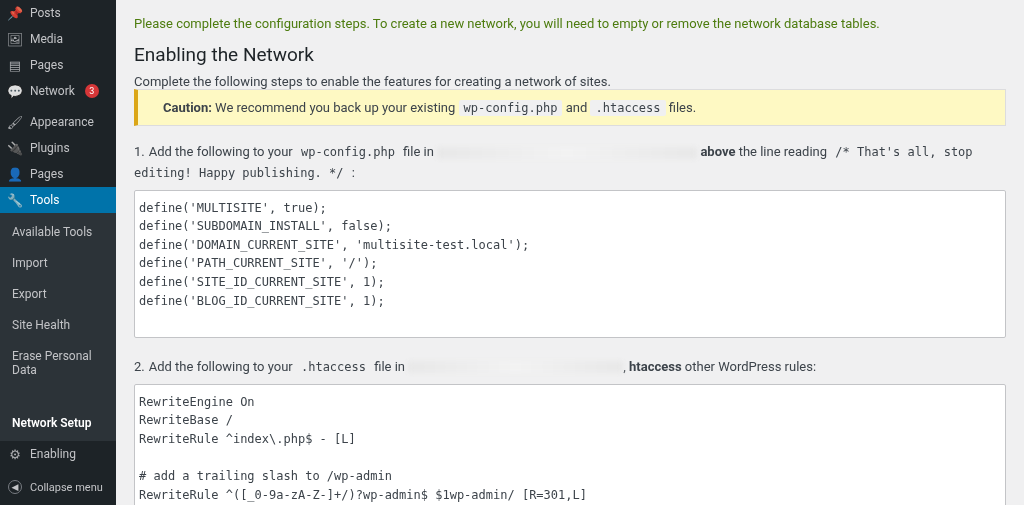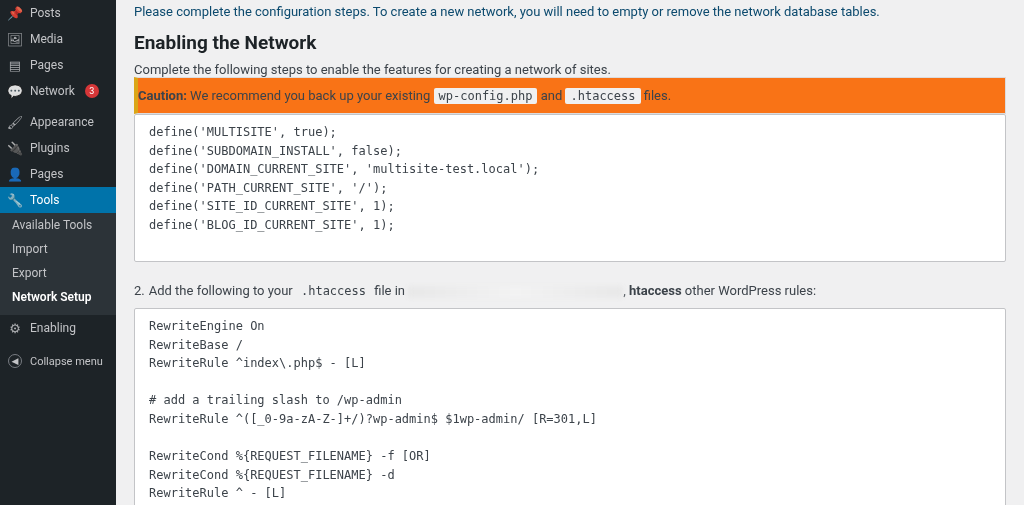--- a/index.html
+++ b/index.html
@@ -66,27 +66,28 @@
     display: inline-flex;
     align-items: center;
     justify-content: center;
     margin-left: 2px;
   }
   .sub-list {
     background: #2c3338;
     padding-bottom: 6px;
   }
   .sub-item {
-    padding: 5px 8px 5px 12px;
+    padding: 12px 8px 5px 12px;
     color: #c3c4c7;
     cursor: pointer;
   }
   .sub-item.current {
     color: #fff;
     font-weight: 600;
+    margin-top: 22px;
   }
   .separator { height: 5px; }
   .collapse {
     display: flex;
     align-items: center;
     gap: 8px;
     padding: 8px;
     color: #c3c4c7;
     font-size: 11px;
     cursor: pointer;
@@ -101,28 +102,29 @@
     justify-content: center;
     font-size: 9px;
   }
 
   
   .main {
     flex: 1;
     padding: 0 18px 16px 18px;
     overflow-y: auto;
   }
-  .intro { color: #0c4a6e; margin-bottom: 12px; margin-top: 4px; }
-  h2 { font-size: 19px; font-weight: 700; color: #1d2327; margin: 8px 0 8px; }
+  .intro { color: #4d7c0f; margin-bottom: 12px; margin-top: 16px; }
+  h2 { font-size: 19px; font-weight: 400; color: #1d2327; margin: 8px 0 8px; }
   .desc { }
   .notice {
     border: 1px solid #dcdcde;
     border-left: 4px solid #dba617;
-    background: #f97316;
-    padding: 10px 0;
+    background: #fef9c3;
+    padding: 10px 25px;
+    margin-bottom: 16px;
   }
   .step-label { margin-bottom: 6px; line-height: 1.6; }
   .step-label .num { margin-right: 4px; }
   code.inline {
     background: #f0f0f1;
     padding: 1px 5px;
     border-radius: 2px;
     font-family: Consolas, Monaco, monospace;
     font-size: 12px;
     color: #3c434a;
@@ -135,21 +137,21 @@
     background: linear-gradient(90deg,#e8e8e8,#f2f2f2,#e8e8e8);
     filter: blur(2px);
     border-radius: 2px;
   }
   .blur.long { width: 260px; }
   textarea.code {
     width: 100%;
     border: 1px solid #c3c4c7;
     border-radius: 2px;
     background: #fff;
-    padding: 8px 14px;
+    padding: 8px 4px;
     font-family: Consolas, Monaco, monospace;
     font-size: 12px;
     line-height: 1.55;
     color: #3c434a;
     resize: none;
     margin-bottom: 16px;
   }
 </style>
 </head>
 <body>
@@ -190,20 +192,22 @@
       </div>
       <div class="nav-item current">
         <span class="icon">🔧</span>
         <span>Tools</span>
       </div>
     </div>
   <div class="sub-list" id="nav-sub">
       <div class="sub-item">Available Tools</div>
       <div class="sub-item">Import</div>
       <div class="sub-item">Export</div>
+      <div class="sub-item">Site Health</div>
+      <div class="sub-item">Erase Personal Data</div>
       <div class="sub-item current">Network Setup</div>
     </div>
   <div id="nav-group-3">
       <div class="nav-item">
         <span class="icon">⚙</span>
         <span>Enabling</span>
       </div>
     </div>
   <div class="separator"></div>
   <div class="collapse">
@@ -218,20 +222,24 @@
 
   <h2>Enabling the Network</h2>
 
   <p class="desc">Complete the following steps to enable the features for creating a network of sites.</p>
 
   <div class="notice">
     <strong>Caution:</strong><span> We recommend you back up your existing </span><code class="inline">wp-config.php</code><span> and </span><code class="inline">.htaccess</code><span> files.</span>
   </div>
 
   
+  <p class="step-label">
+    <span class="num">1.</span><span>Add the following to your </span><code class="inline">wp-config.php</code><span> file in </span><span class="blur long"></span>
+    <strong>above</strong><span> the line reading </span><code class="inline">/* That's all, stop editing! Happy publishing. */</code><span> :</span>
+  </p>
   <textarea class="code" rows="7" readonly="" style="">define('MULTISITE', true);
 define('SUBDOMAIN_INSTALL', false);
 define('DOMAIN_CURRENT_SITE', 'multisite-test.local');
 define('PATH_CURRENT_SITE', '/');
 define('SITE_ID_CURRENT_SITE', 1);
 define('BLOG_ID_CURRENT_SITE', 1);</textarea>
 
   
   <p class="step-label">
     <span class="num">2.</span><span>Add the following to your </span><code class="inline">.htaccess</code><span> file in </span><span class="blur"></span><span>, </span><strong>htaccess</strong><span> other WordPress rules:</span>

